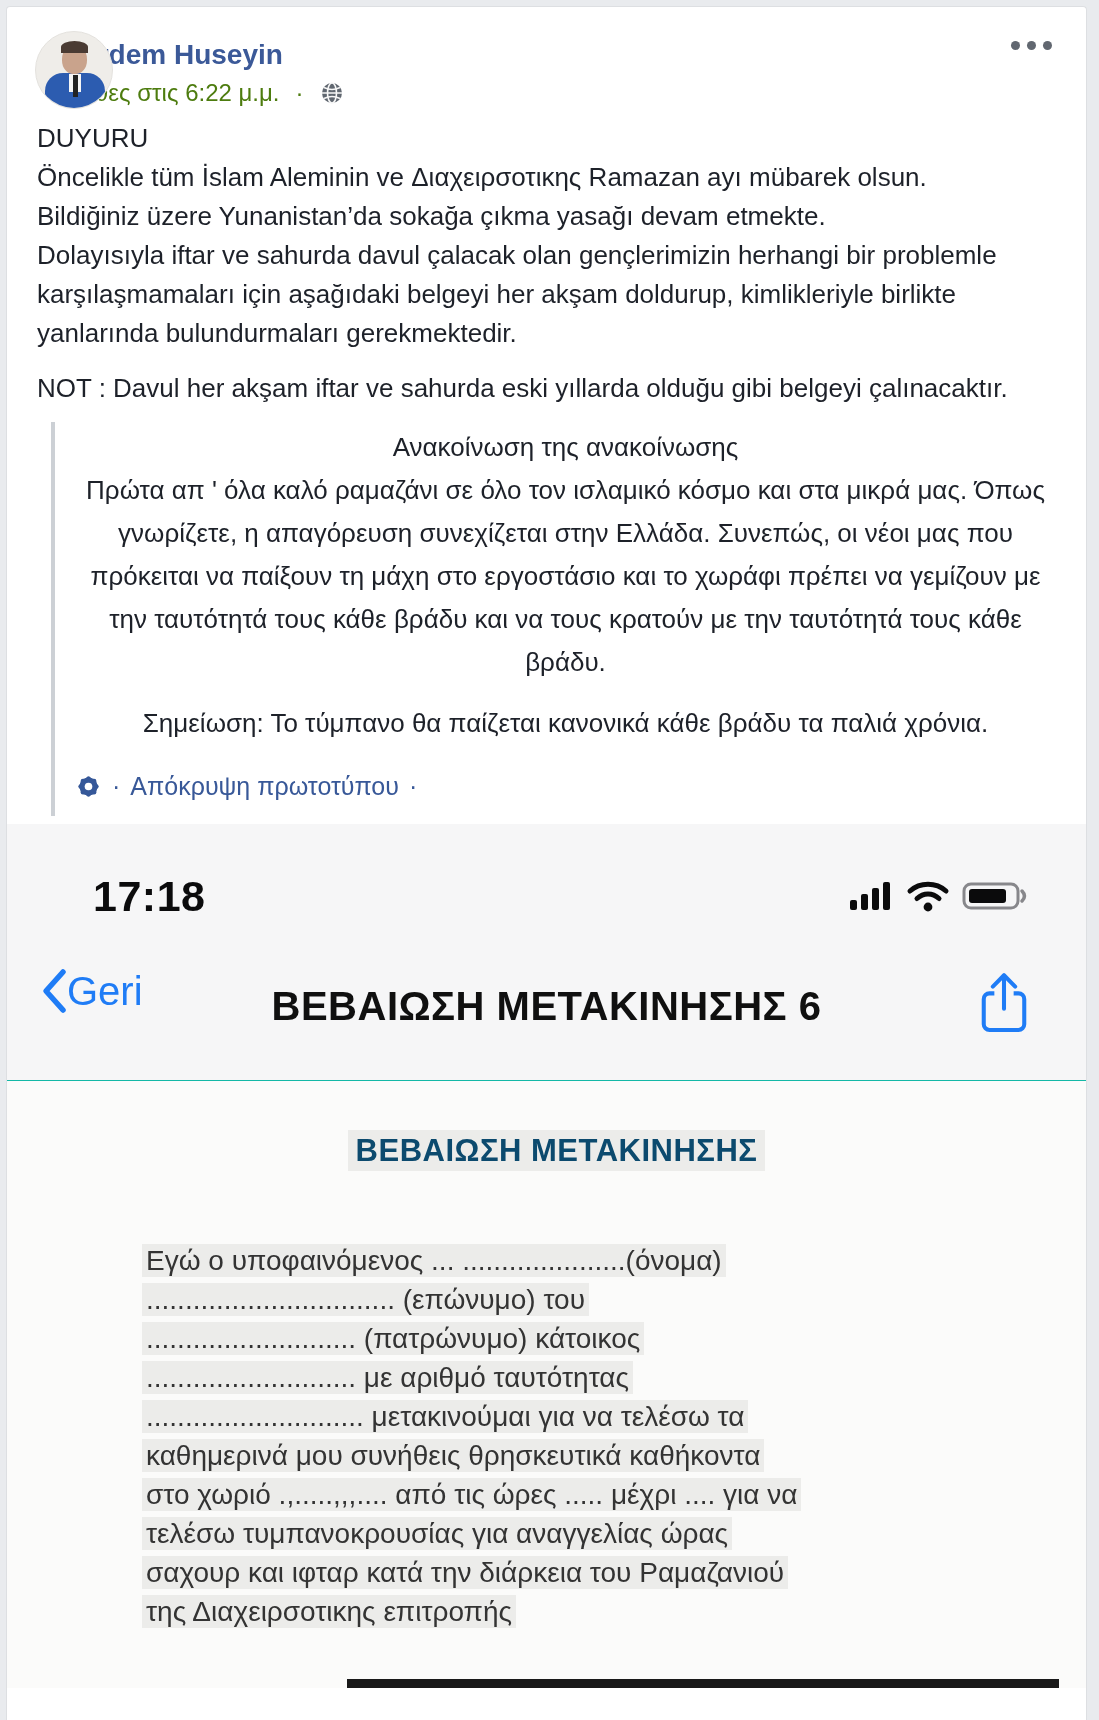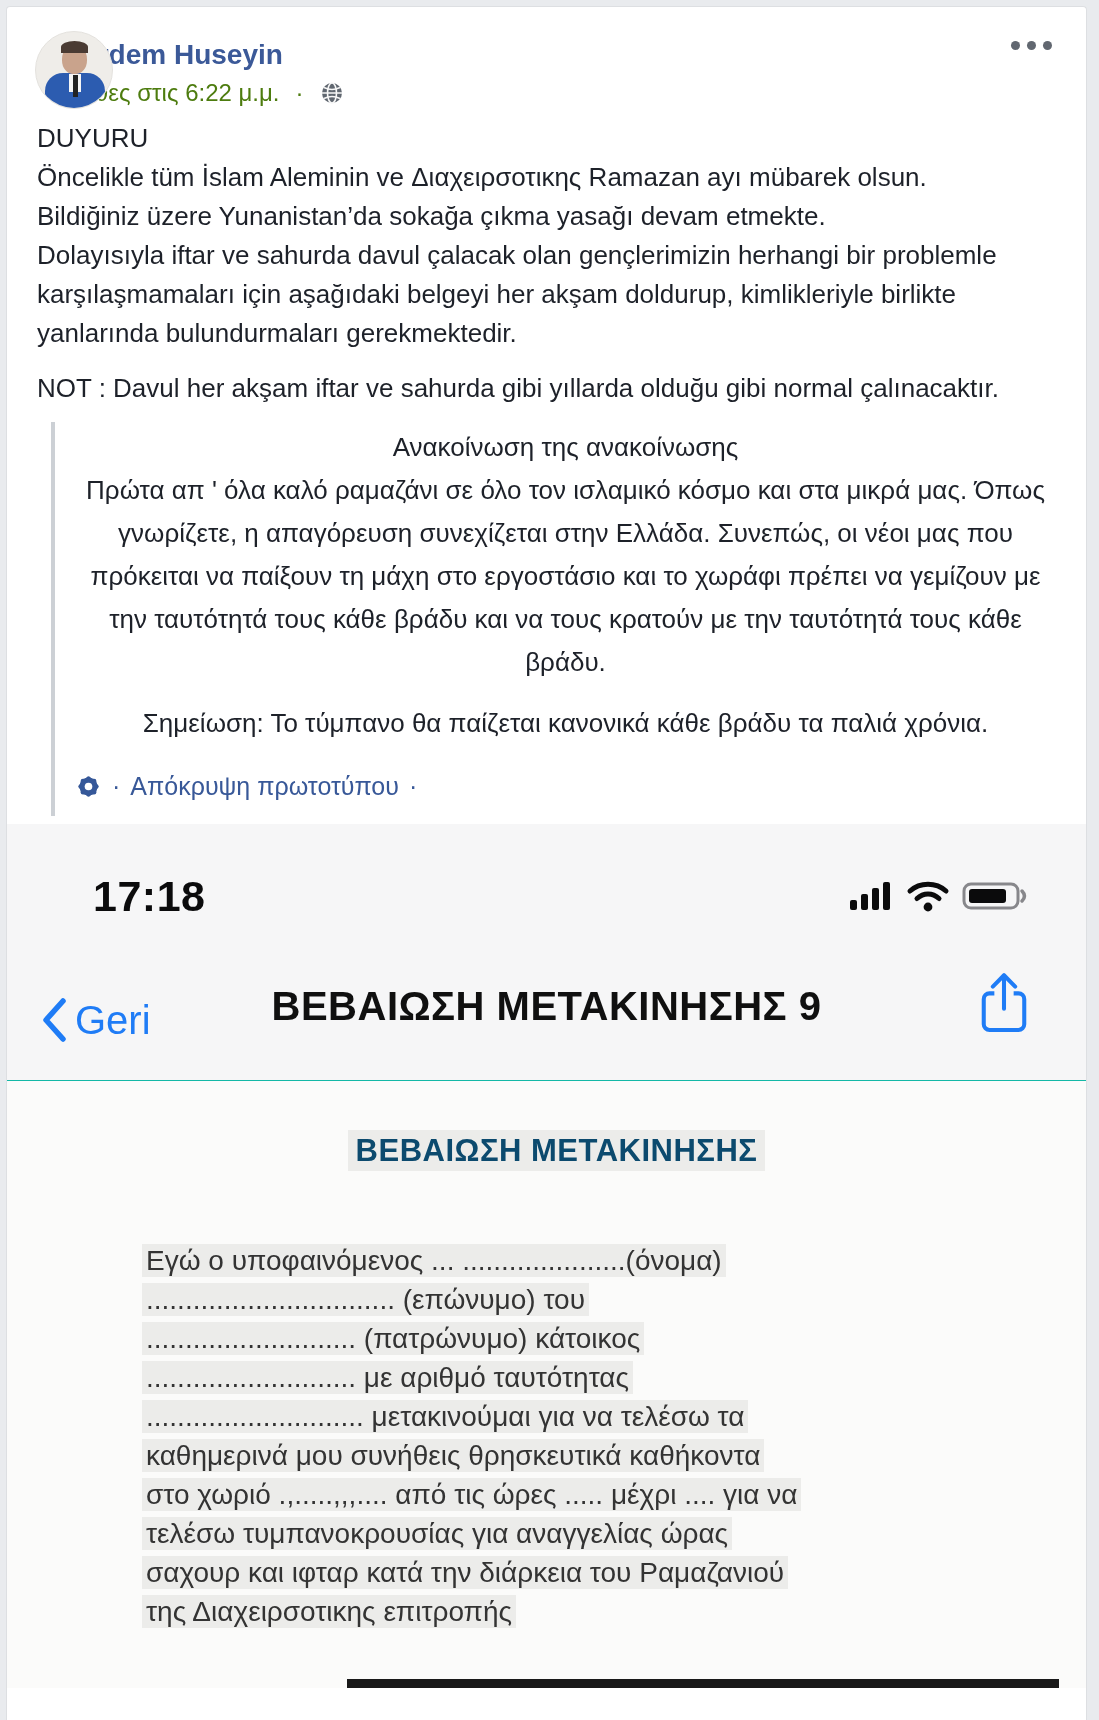--- a/index.html
+++ b/index.html
@@ -56,21 +56,21 @@
   .quote-footer .dot { color:#385898; }
   
   .phone { margin-top:8px; }
   .phone-header {
     height:257px; background:#f6f6f7;
     border-bottom:1px solid #14b8a6;
     position:relative;
   }
   .status-time { position:absolute; left:86px; top:48px; font-size:43px; font-weight:600; color:#0b0b0c; letter-spacing:0.5px; }
   .status-icons { position:absolute; right:58px; top:56px; display:flex; align-items:center; gap:12px; }
-  .nav-back { position:absolute; left:34px; top:173px; display:flex; align-items:center; gap:8px; cursor:pointer; }
+  .nav-back { position:absolute; left:34px; top:144px; display:flex; align-items:center; gap:0; cursor:pointer; }
   .nav-back span { font-size:40px; color:#1f7cf6; }
   .nav-title { position:absolute; left:0; right:0; top:160px; text-align:center; font-size:40px; font-weight:700; color:#101010; letter-spacing:0.5px; }
   .nav-share { position:absolute; right:55px; top:146px; cursor:pointer; }
   
   .doc { position:relative; height:607px; background:#fbfbfa; }
   .doc-title {
     position:absolute; top:52px; left:0; right:0; text-align:center;
     font-size:31px; font-weight:700; color:#0c4a6e; letter-spacing:0.5px;padding-left:20px;
   }
   .doc-title em { font-style:normal; background:#ececea; padding:3px 8px; }
@@ -112,21 +112,21 @@
         <i></i>
         <i></i>
     </div>
   </div>
 
   <div class="post-body">
     <p>DUYURU</p>
     <p>Öncelikle tüm İslam Aleminin ve Διαχειρσοτικης Ramazan ayı mübarek olsun.</p>
     <p>Bildiğiniz üzere Yunanistan’da sokağa çıkma yasağı devam etmekte.</p>
     <p>Dolayısıyla iftar ve sahurda davul çalacak olan gençlerimizin herhangi bir problemle karşılaşmamaları için aşağıdaki belgeyi her akşam doldurup, kimlikleriyle birlikte yanlarında bulundurmaları gerekmektedir.</p>
-    <p class="gap">NOT : Davul her akşam iftar ve sahurda gibi yıllarda olduğu gibi normal çalınacaktır.</p>
+    <p class="gap">NOT : Davul her akşam iftar ve sahurda eski yıllarda olduğu gibi belgeyi çalınacaktır.</p>
   </div>
 
   <div class="quote">
     <p>Ανακοίνωση της ανακοίνωσης</p>
     <p>Πρώτα απ ' όλα καλό ραμαζάνι σε όλο τον ισλαμικό κόσμο και στα μικρά μας. Όπως γνωρίζετε, η απαγόρευση συνεχίζεται στην Ελλάδα. Συνεπώς, οι νέοι μας που πρόκειται να παίξουν τη μάχη στο εργοστάσιο και το χωράφι πρέπει να γεμίζουν με την ταυτότητά τους κάθε βράδυ και να τους κρατούν με την ταυτότητά τους κάθε βράδυ.</p>
     <p class="gap">Σημείωση: Το τύμπανο θα παίζεται κανονικά κάθε βράδυ τα παλιά χρόνια.</p>
     <div class="quote-footer">
       <span style="display:inline-flex">
         <svg width="27" height="27" viewBox="0 0 24 24">
           <rect x="5" y="5" width="14" height="14" rx="2" fill="#365899"></rect>
@@ -167,21 +167,21 @@
             <path d="M60 11 q5 5 0 10" fill="none" stroke="#87878b" stroke-width="3.5" stroke-linecap="round"></path>
           </svg>
         </span>
       </div>
       <div class="nav-back">
         <svg width="26" height="46" viewBox="0 0 26 46">
           <path d="M22 4 L5 23 L22 42" fill="none" stroke="#1f7cf6" stroke-width="5.5" stroke-linecap="round" stroke-linejoin="round"></path>
         </svg>
         <span>Geri</span>
       </div>
-      <div class="nav-title">ΒΕΒΑΙΩΣΗ ΜΕΤΑΚΙΝΗΣΗΣ 9</div>
+      <div class="nav-title">ΒΕΒΑΙΩΣΗ ΜΕΤΑΚΙΝΗΣΗΣ 6</div>
       <div class="nav-share">
         <svg width="54" height="66" viewBox="0 0 28 34">
           <path d="M9 12 H6.5 a3 3 0 0 0 -3 3 v13 a3 3 0 0 0 3 3 h15 a3 3 0 0 0 3 -3 V15 a3 3 0 0 0 -3 -3 H19" fill="none" stroke="#1f7cf6" stroke-width="2.1"></path>
           <path d="M14 20 V3" fill="none" stroke="#1f7cf6" stroke-width="2.1" stroke-linecap="round"></path>
           <path d="M8.2 8.5 L14 2.6 L19.8 8.5" fill="none" stroke="#1f7cf6" stroke-width="2.1" stroke-linecap="round" stroke-linejoin="round"></path>
         </svg>
       </div>
     </div>
 
     <div class="doc">

